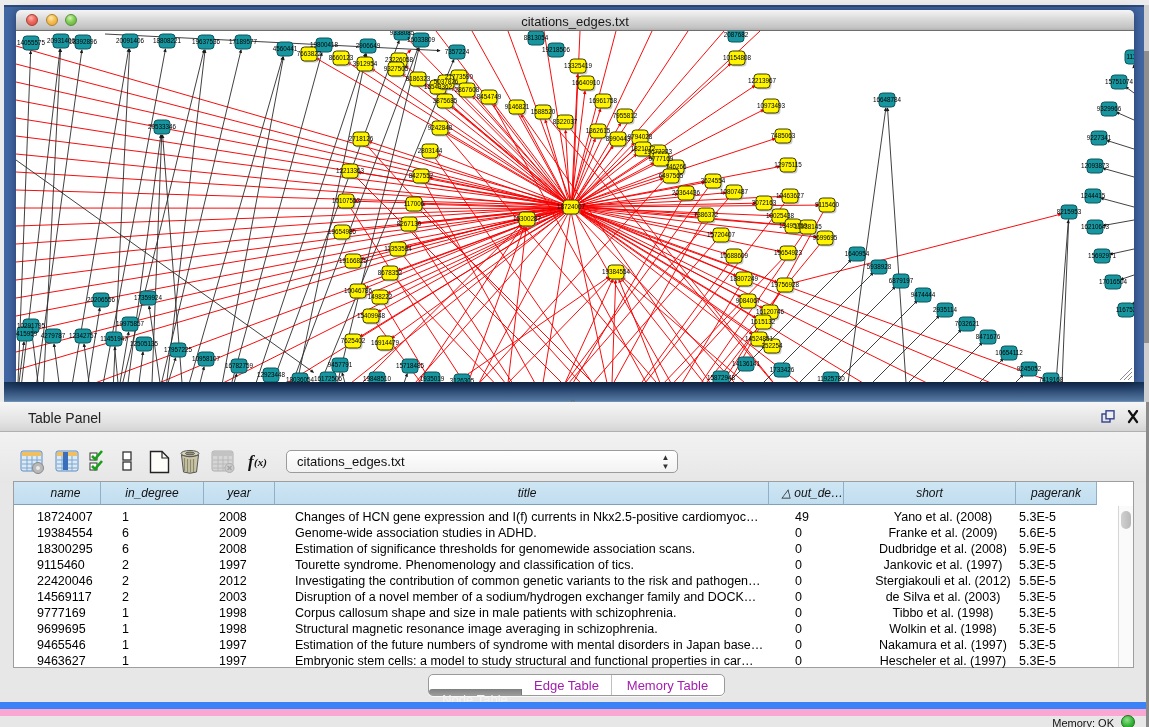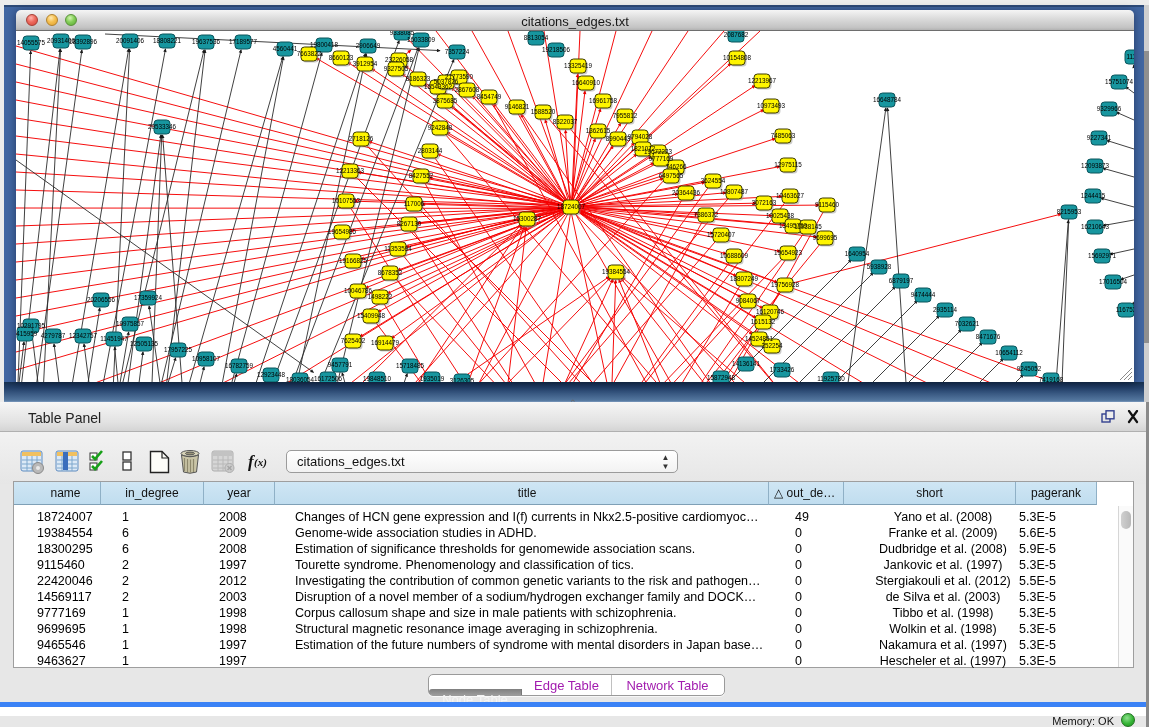--- a/index.html
+++ b/index.html
@@ -25,21 +25,21 @@
 #tphead { position:absolute; left:0; top:0; width:1149px; height:30px;
   background:linear-gradient(#f6f6f6,#e2e2e2 70%,#d4d4d4); border-bottom:1px solid #b0b0b0; }
 #tphead .t { position:absolute; left:10px; top:8px; font-size:14px; color:#222;margin-left:18px; }
 #caret { position:absolute; left:569px; top:-1px; width:10px; height:5px; color:#666; font-size:9px; line-height:5px;}
 #tptools { position:absolute; left:0; top:30px; width:1149px; height:52px;
    background:linear-gradient(#f2f2f2,#e6e6e6); }
 #combo { position:absolute; left:286px; top:18px; width:392px; height:23px; background:linear-gradient(#ffffff,#f2f2f2);
   border:1px solid #9b9b9b; border-radius:5px; font-size:13px; color:#111; line-height:21px; padding-left:10px; }
 #combo .arr { position:absolute; right:6px; top:2px; width:11px; height:18px; font-size:8px; line-height:9px; color:#333; text-align:center;}
 #tbl { position:absolute; left:13px; top:79px; width:1121px; height:187px; background:#fff; border:1px solid #9e9e9e; }
-#thead { position:absolute; left:0; top:0; width:1119px; height:23px; display:flex; }
+#thead { position:absolute; left:0; top:0; width:1119px; height:23px; display:flex;font-style:italic; }
 #thead .th { background:linear-gradient(#cfe6f4,#c0ddef); border-right:1px solid #8fb0c6; border-bottom:1px solid #7fa0b6;
   font-size:12px; color:#111; text-align:center; line-height:22px; height:23px; }
 .tr { position:relative; width:1119px; height:16px; font-size:12.5px; color:#000; white-space:nowrap; }
 .tr div { position:absolute; top:0; height:16px; line-height:16px; overflow:hidden; }
 .c0 { left:23px; width:78px; }
 .c1 { left:108px; width:90px; }
 .c2 { left:205px; width:65px; }
 .c3 { left:281px; width:486px; }
 .c4 { left:773px; width:68px;margin-left:8px; }
 .c5 { left:843px; width:172px; text-align:center; }
@@ -47,21 +47,21 @@
 #rowsbox { position:absolute; left:0; top:27px; width:1119px; }
 #vsb { position:absolute; left:1104px; top:24px; width:15px; bottom:0; background:#fafafa; border-left:1px solid #d6d6d6; }
 #vsb .thumb { position:absolute; left:2px; top:5px; width:10px; height:18px; background:linear-gradient(90deg,#d0d0d0,#b8b8b8); border-radius:5px; }
 #tabbar { position:absolute; left:428px; top:272px; width:297px; height:22px; background:#fff;
   border:1px solid #9a9a9a; border-radius:5px; display:flex; font-size:13px; text-align:center;
   box-shadow:0 1px 0 rgba(255,255,255,0.7); }
 #tabbar .seg { line-height:21px; color:#a21caf; }
 #tabbar .s1 { width:93px; background:linear-gradient(#7f7f7f,#9b9b9b); color:#f4f4f4; border-radius:4px 0 0 4px; border-right:1px solid #777;margin-top:14px; }
 #tabbar .s2 { width:90px; border-right:1px solid #c0c0c0; }
 #tabbar .s3 { width:111px; }
-#statusline { position:absolute; left:0; top:300px; width:1149px; height:14px; background:#ffffff; border-top:5px solid #3b82f6; }
+#statusline { position:absolute; left:0; top:300px; width:1149px; height:14px; background:#f9a8d4; border-top:7px solid #3b82f6; }
 #mem { position:absolute; right:35px; top:8px; font-size:11px; color:#111; }
 #memdot { position:absolute; right:14px; top:6px; width:14px; height:14px; border-radius:50%;
   background:radial-gradient(circle at 5px 4px,#8ee08e,#35b435 55%,#1e8f1e); border:1px solid #207020; }
 </style></head>
 <body>
 <div id="page">
   <div id="desktop">
     <div class="topline"></div>
     <div id="botband"></div>
     <div id="netwin">
@@ -729,21 +729,21 @@
         </g>
       </svg>
       <div id="combo">citations_edges.txt<div class="arr">▲<br>▼</div></div>
     </div>
     <div id="tbl">
       <div id="thead">
         <div class="th" style="width:87px;padding-left:17px">name</div>
         <div class="th" style="width:103px">in_degree</div>
         <div class="th" style="width:71px">year</div>
         <div class="th" style="width:494px;padding-left:11px">title</div>
-        <div class="th" style="width:75px;text-align:left;padding-left:5px">△ out_de…</div>
+        <div class="th" style="width:75px;text-align:right;padding-left:5px">△ out_de…</div>
         <div class="th" style="width:172px">short</div>
         <div class="th" style="width:81px">pagerank</div>
       </div>
       <div id="rowsbox">
 <div class="tr">
             <div class="c0">18724007</div>
             <div class="c1">1</div>
             <div class="c2">2008</div>
             <div class="c3">Changes of HCN gene expression and I(f) currents in Nkx2.5-positive cardiomyoc…</div>
             <div class="c4">49</div>
@@ -819,32 +819,33 @@
             <div class="c2">1997</div>
             <div class="c3">Estimation of the future numbers of syndrome with mental disorders in Japan base…</div>
             <div class="c4">0</div>
             <div class="c5">Nakamura et al. (1997)</div>
             <div class="c6">5.3E-5</div>
           </div>
 <div class="tr">
             <div class="c0">9463627</div>
             <div class="c1">1</div>
             <div class="c2">1997</div>
+            <div class="c3">Embryonic stem cells: a model to study structural and functional properties in car…</div>
             <div class="c4">0</div>
             <div class="c5">Hescheler et al. (1997)</div>
             <div class="c6">5.3E-5</div>
           </div>
       </div>
       <div id="vsb">
           <div class="thumb"></div>
         </div>
     </div>
     <div id="tabbar">
       <div class="seg s1">Node Table</div>
       <div class="seg s2">Edge Table</div>
-      <div class="seg s3">Network Table</div>
+      <div class="seg s3">Memory Table</div>
     </div>
     <div id="statusline">
       <div id="mem">Memory: OK</div>
       <div id="memdot"></div>
     </div>
   </div>
 </div>
 
 </body></html>

